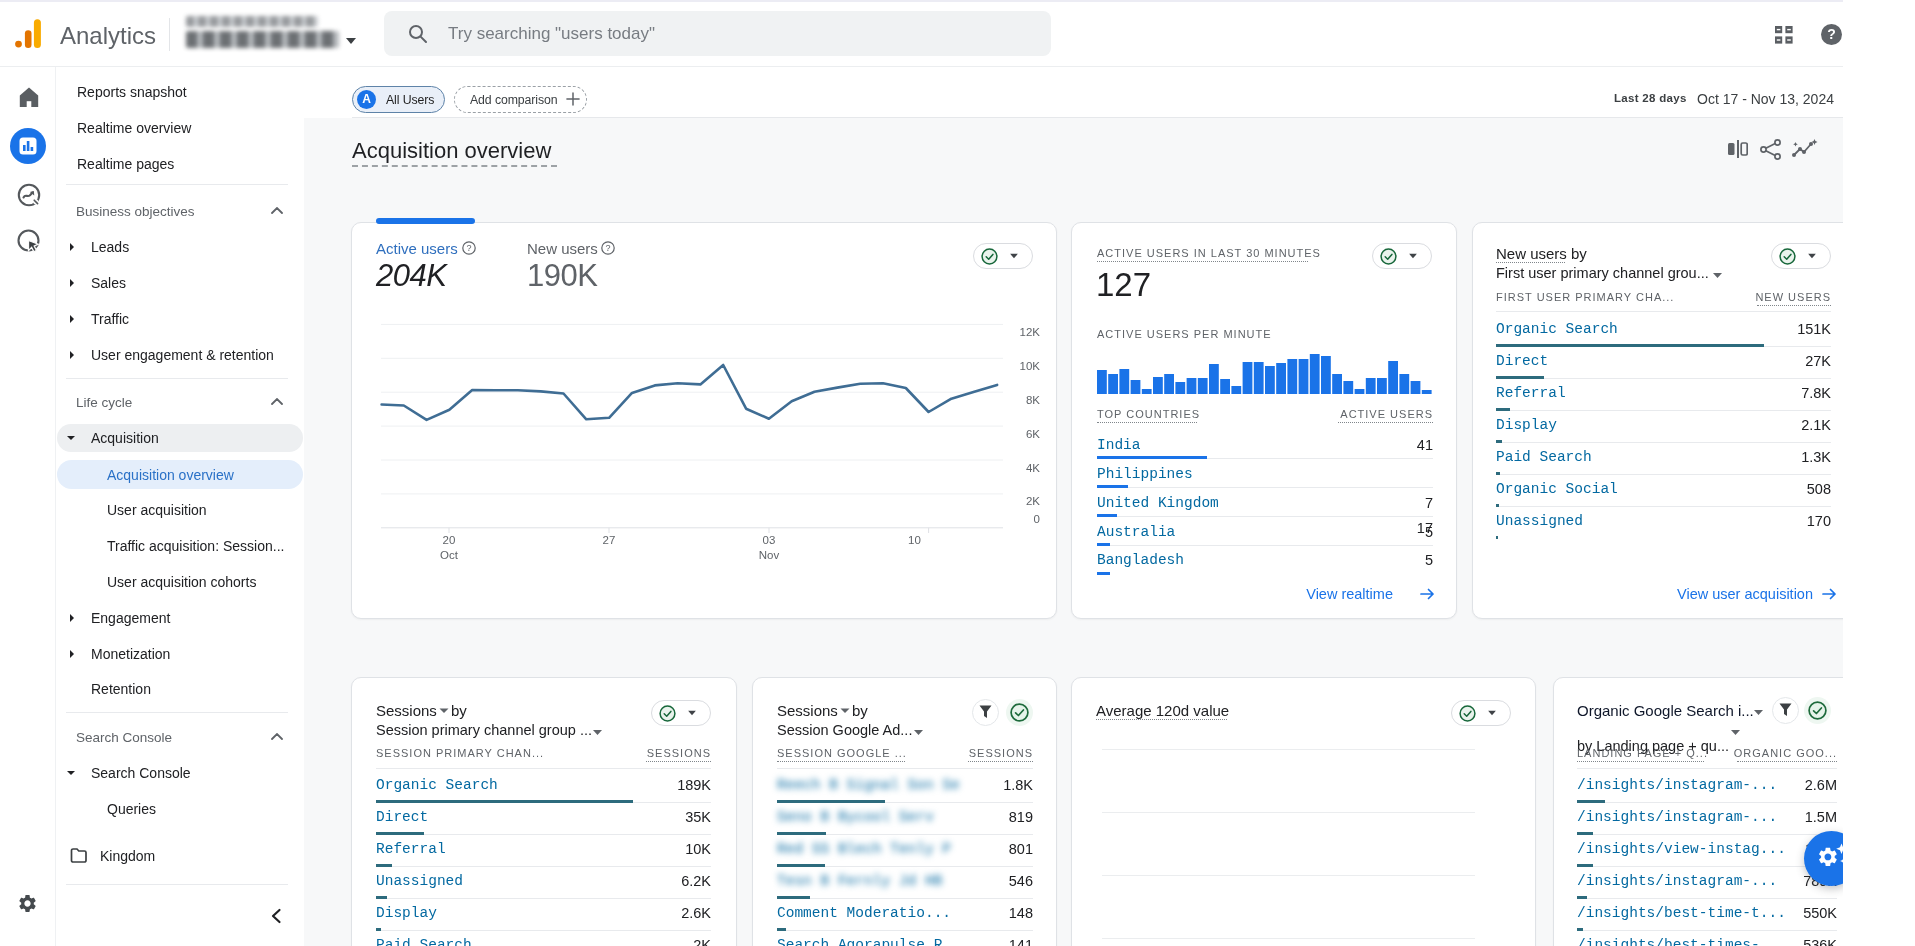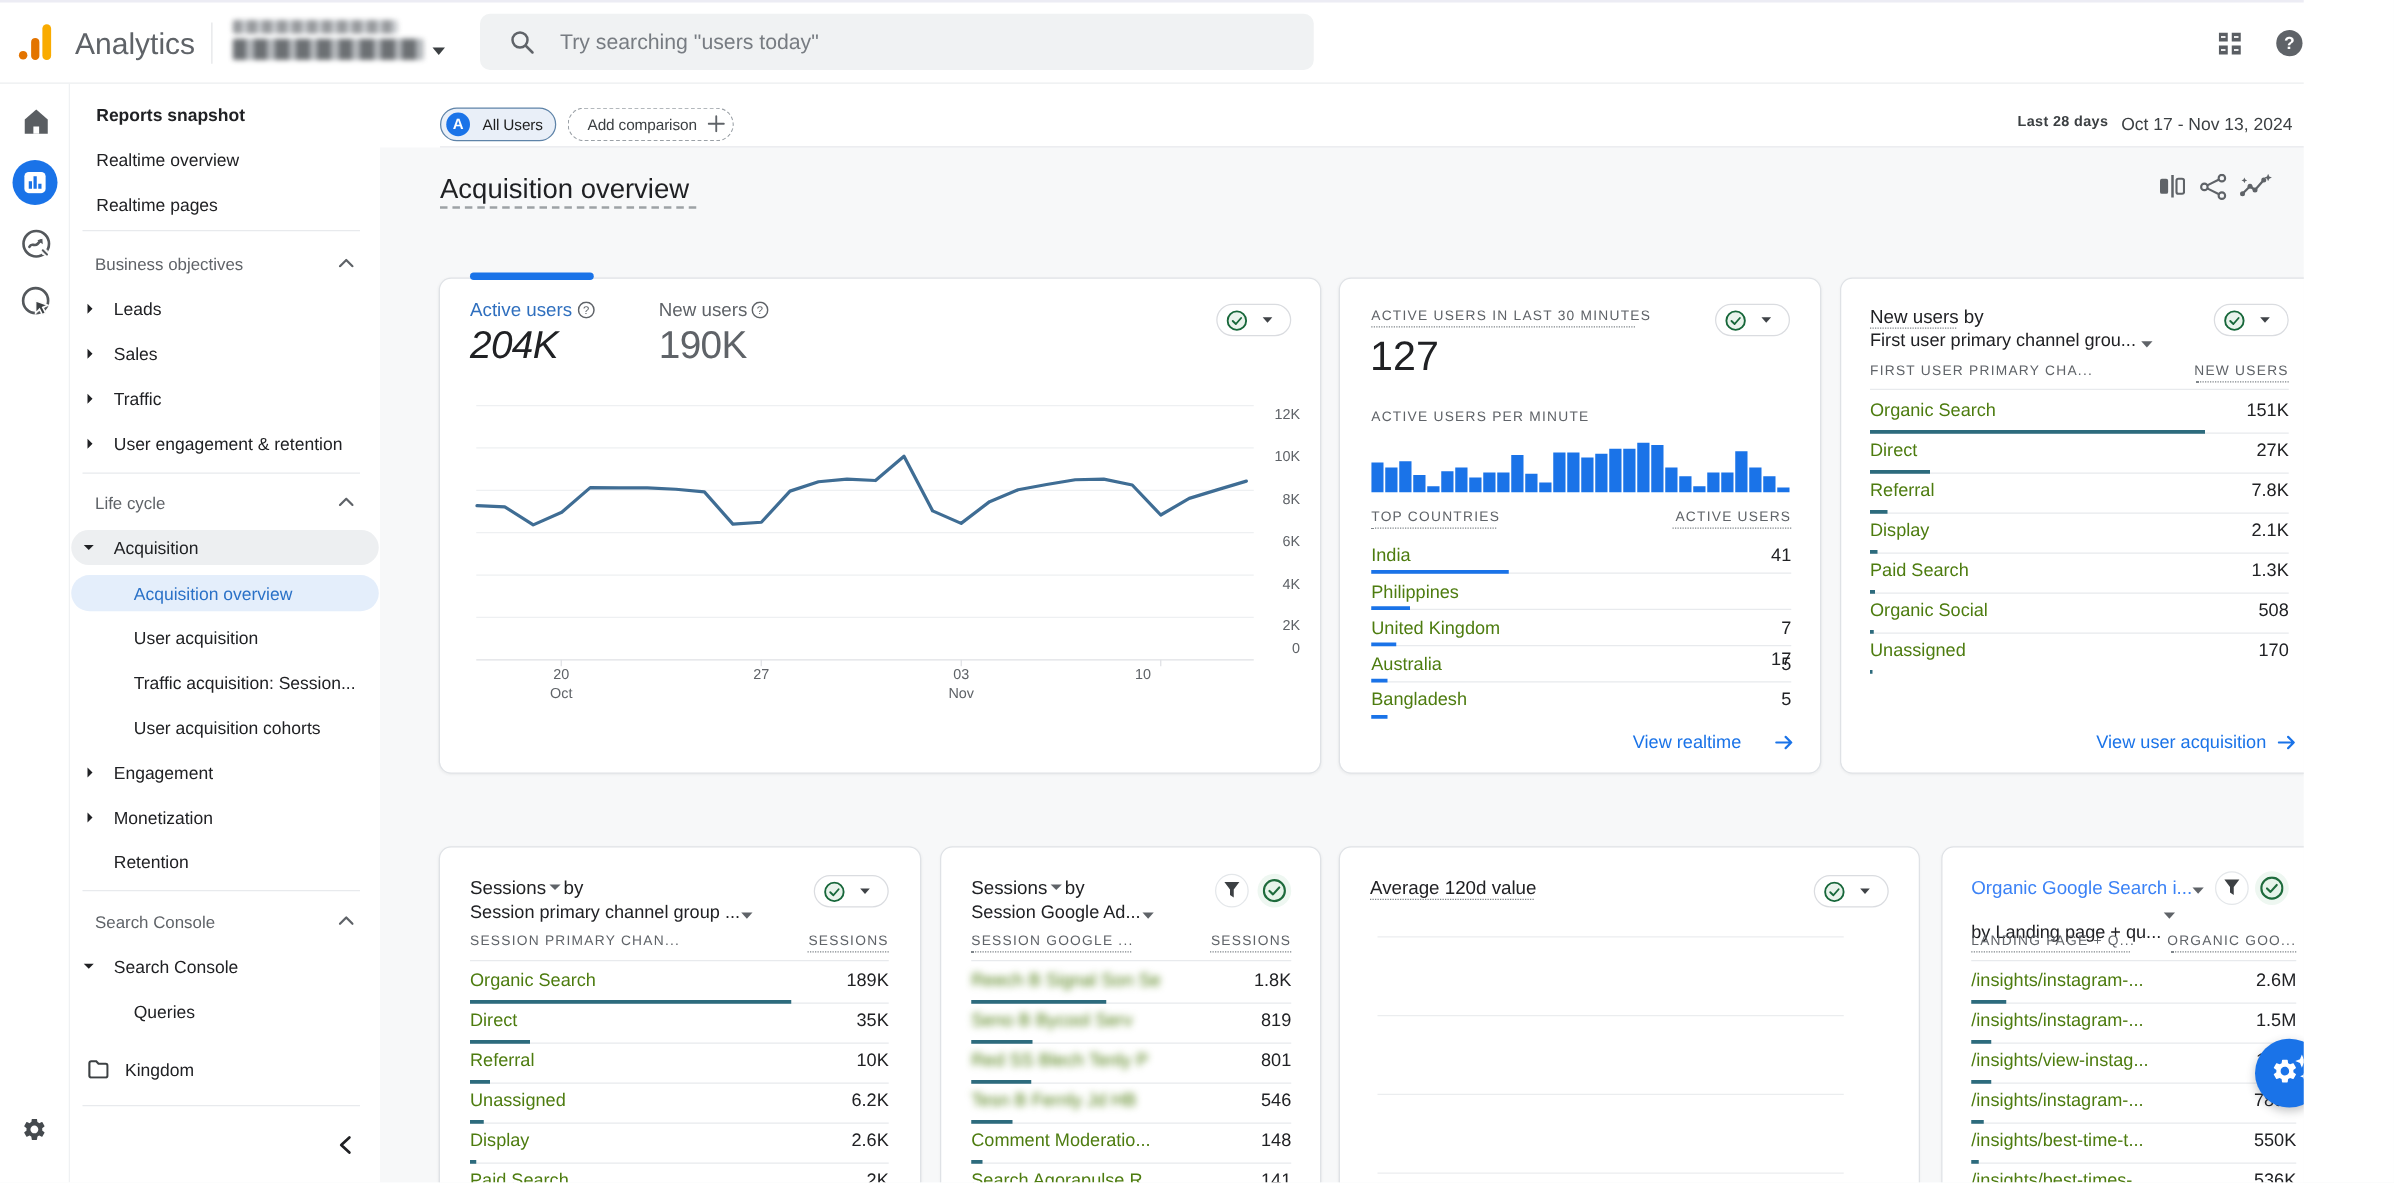--- a/index.html
+++ b/index.html
@@ -4,21 +4,21 @@
 <style>
   html,body{margin:0;padding:0;}
   #app{position:relative;width:1843px;height:946px;background:#fff;overflow:hidden;
        font-family:"Liberation Sans",sans-serif;-webkit-font-smoothing:antialiased;}
   .ab{position:absolute;}
   .card{position:absolute;background:#fff;border:1px solid #dfe2e6;border-radius:10px;
         box-shadow:0 1px 2px rgba(60,64,67,.06);box-sizing:border-box;}
   .gray{color:#5f6368;}
   .dark{color:#202124;}
   .hdr11{font-size:11px;letter-spacing:1px;color:#5f6368;}
-  .lbl{font-size:14.5px;color:#4d7c0f;}
+  .lbl{font-size:14.5px;color:#0369a1;font-family:Liberation Mono, monospace;}
   .val{font-size:14.5px;color:#202124;}
   .tealbar{position:absolute;height:3px;background:#2d6b7d;}
   .sep{position:absolute;height:1px;background:#e8eaed;}
   .pill{position:absolute;width:60px;height:26px;border:1px solid #dadce0;border-radius:14px;background:#fff;box-sizing:border-box;}
   .bignum{font-size:31px;letter-spacing:-0.5px;}
   .navitem{position:absolute;font-size:14px;color:#202124;white-space:nowrap;}
   .navhead{position:absolute;font-size:13.5px;color:#5f6368;white-space:nowrap;}
   .cell{position:absolute;white-space:nowrap;}
   .r{text-align:right;}
 </style>
@@ -101,21 +101,21 @@
     <path d="M18.2 18.2 L21.6 21.6" stroke="#54585c" stroke-width="1.6" stroke-linecap="round"></path>
   </svg>
   <svg class="ab" style="left:16px;top:228px;" width="28" height="30" viewBox="0 0 28 30">
     <circle cx="12.5" cy="12.5" r="10" fill="none" stroke="#54585c" stroke-width="2.1"></circle>
     <path d="M12.5 12.5 l9.8 3.7 -4.1 1.8 2.3 4.4 -2.6 1.4 -2.3-4.5 -3.1 3.3 z" fill="#3c4043" stroke="#fafafa" stroke-width="1.3"></path>
   </svg>
   <svg class="ab" style="left:17px;top:893px;" width="21" height="21" viewBox="0 0 24 24">
     <path fill="#454a4e" d="M19.14 12.94c.04-.3.06-.61.06-.94 0-.32-.02-.64-.07-.94l2.03-1.58c.18-.14.23-.41.12-.61l-1.92-3.32c-.12-.22-.37-.29-.59-.22l-2.39.96c-.5-.38-1.03-.7-1.62-.94l-.36-2.54c-.04-.24-.24-.41-.48-.41h-3.84c-.24 0-.43.17-.47.41l-.36 2.54c-.59.24-1.13.57-1.62.94l-2.39-.96c-.22-.08-.47 0-.59.22L2.74 8.87c-.12.21-.08.47.12.61l2.03 1.58c-.05.3-.09.63-.09.94s.02.64.07.94l-2.03 1.58c-.18.14-.23.41-.12.61l1.92 3.32c.12.22.37.29.59.22l2.39-.96c.5.38 1.03.7 1.62.94l.36 2.54c.05.24.24.41.48.41h3.84c.24 0 .44-.17.47-.41l.36-2.54c.59-.24 1.13-.56 1.62-.94l2.39.96c.22.08.47 0 .59-.22l1.92-3.32c.12-.22.07-.47-.12-.61l-2.01-1.58zM12 15.6c-1.98 0-3.6-1.62-3.6-3.6s1.62-3.6 3.6-3.6 3.6 1.62 3.6 3.6-1.62 3.6-3.6 3.6z"></path>
   </svg>
 
-  <div class="navitem" style="left:77px;top:84px;font-weight:bold;">Reports snapshot</div>
+  <div class="navitem" style="left:77px;top:84px;">Reports snapshot</div>
   <div class="navitem" style="left:77px;top:120px;">Realtime overview</div>
   <div class="navitem" style="left:77px;top:156px;">Realtime pages</div>
   <div class="ab" style="left:66px;top:184px;width:222px;height:1px;background:#e8eaed;"></div>
   <div class="navhead" style="left:76px;top:204px;">Business objectives</div>
   <svg class="ab" style="left:271px;top:207px;" width="12" height="7" viewBox="0 0 12 7">
       <path d="M1 6 L6 1 L11 6" fill="none" stroke="#5f6368" stroke-width="1.8" stroke-linecap="round"></path>
     </svg>
   <svg class="ab" style="left:69px;top:242px;" width="6" height="10" viewBox="0 0 6 10">
       <path d="M1 1 L5 5 L1 9 Z" fill="#202124"></path>
     </svg>
@@ -504,21 +504,21 @@
     <path d="M5.2 8.8 L7.7 11.2 L11.9 6.4" fill="none" stroke="#17673a" stroke-width="1.5" stroke-linecap="round" stroke-linejoin="round"></path>
   </svg>
   <svg class="ab" style="left:1487px;top:710px;" width="10" height="6" viewBox="0 0 11 7">
       <path d="M1 1 L5.5 6 L10 1 Z" fill="#3f4347"></path>
     </svg>
   <div class="sep" style="left:1102px;top:749px;width:373px;background:#ebedef;"></div>
   <div class="sep" style="left:1102px;top:812px;width:373px;background:#ebedef;"></div>
   <div class="sep" style="left:1102px;top:875px;width:373px;background:#ebedef;"></div>
   <div class="sep" style="left:1102px;top:938px;width:373px;background:#ebedef;"></div>
 
-  <div class="cell" style="left:1577px;top:702px;font-size:15px;color:#3b82f6;">Organic Google Search i...</div>
+  <div class="cell" style="left:1577px;top:702px;font-size:15px;color:#0f172a;">Organic Google Search i...</div>
   <svg class="ab" style="left:1753px;top:709px;" width="11" height="7" viewBox="0 0 11 7">
       <path d="M1 1 L5.5 6 L10 1 Z" fill="#5f6368"></path>
     </svg>
   <div class="cell" style="left:1577px;top:738px;font-size:14.5px;color:#202124;">by Landing page + qu...</div>
   <svg class="ab" style="left:1730px;top:729px;" width="11" height="7" viewBox="0 0 11 7">
       <path d="M1 1 L5.5 6 L10 1 Z" fill="#5f6368"></path>
     </svg>
   <div class="ab" style="left:1772px;top:697px;width:27px;height:27px;border-radius:50%;background:#fff;border:1px solid #e4e7ea;box-sizing:border-box;"></div>
   <svg class="ab" style="left:1779px;top:703px;" width="13" height="14" viewBox="0 0 13 14">
     <path d="M0.5 0.5 H12.5 L8 6.5 V13 L5 11 V6.5 Z" fill="#3c4043"></path>

